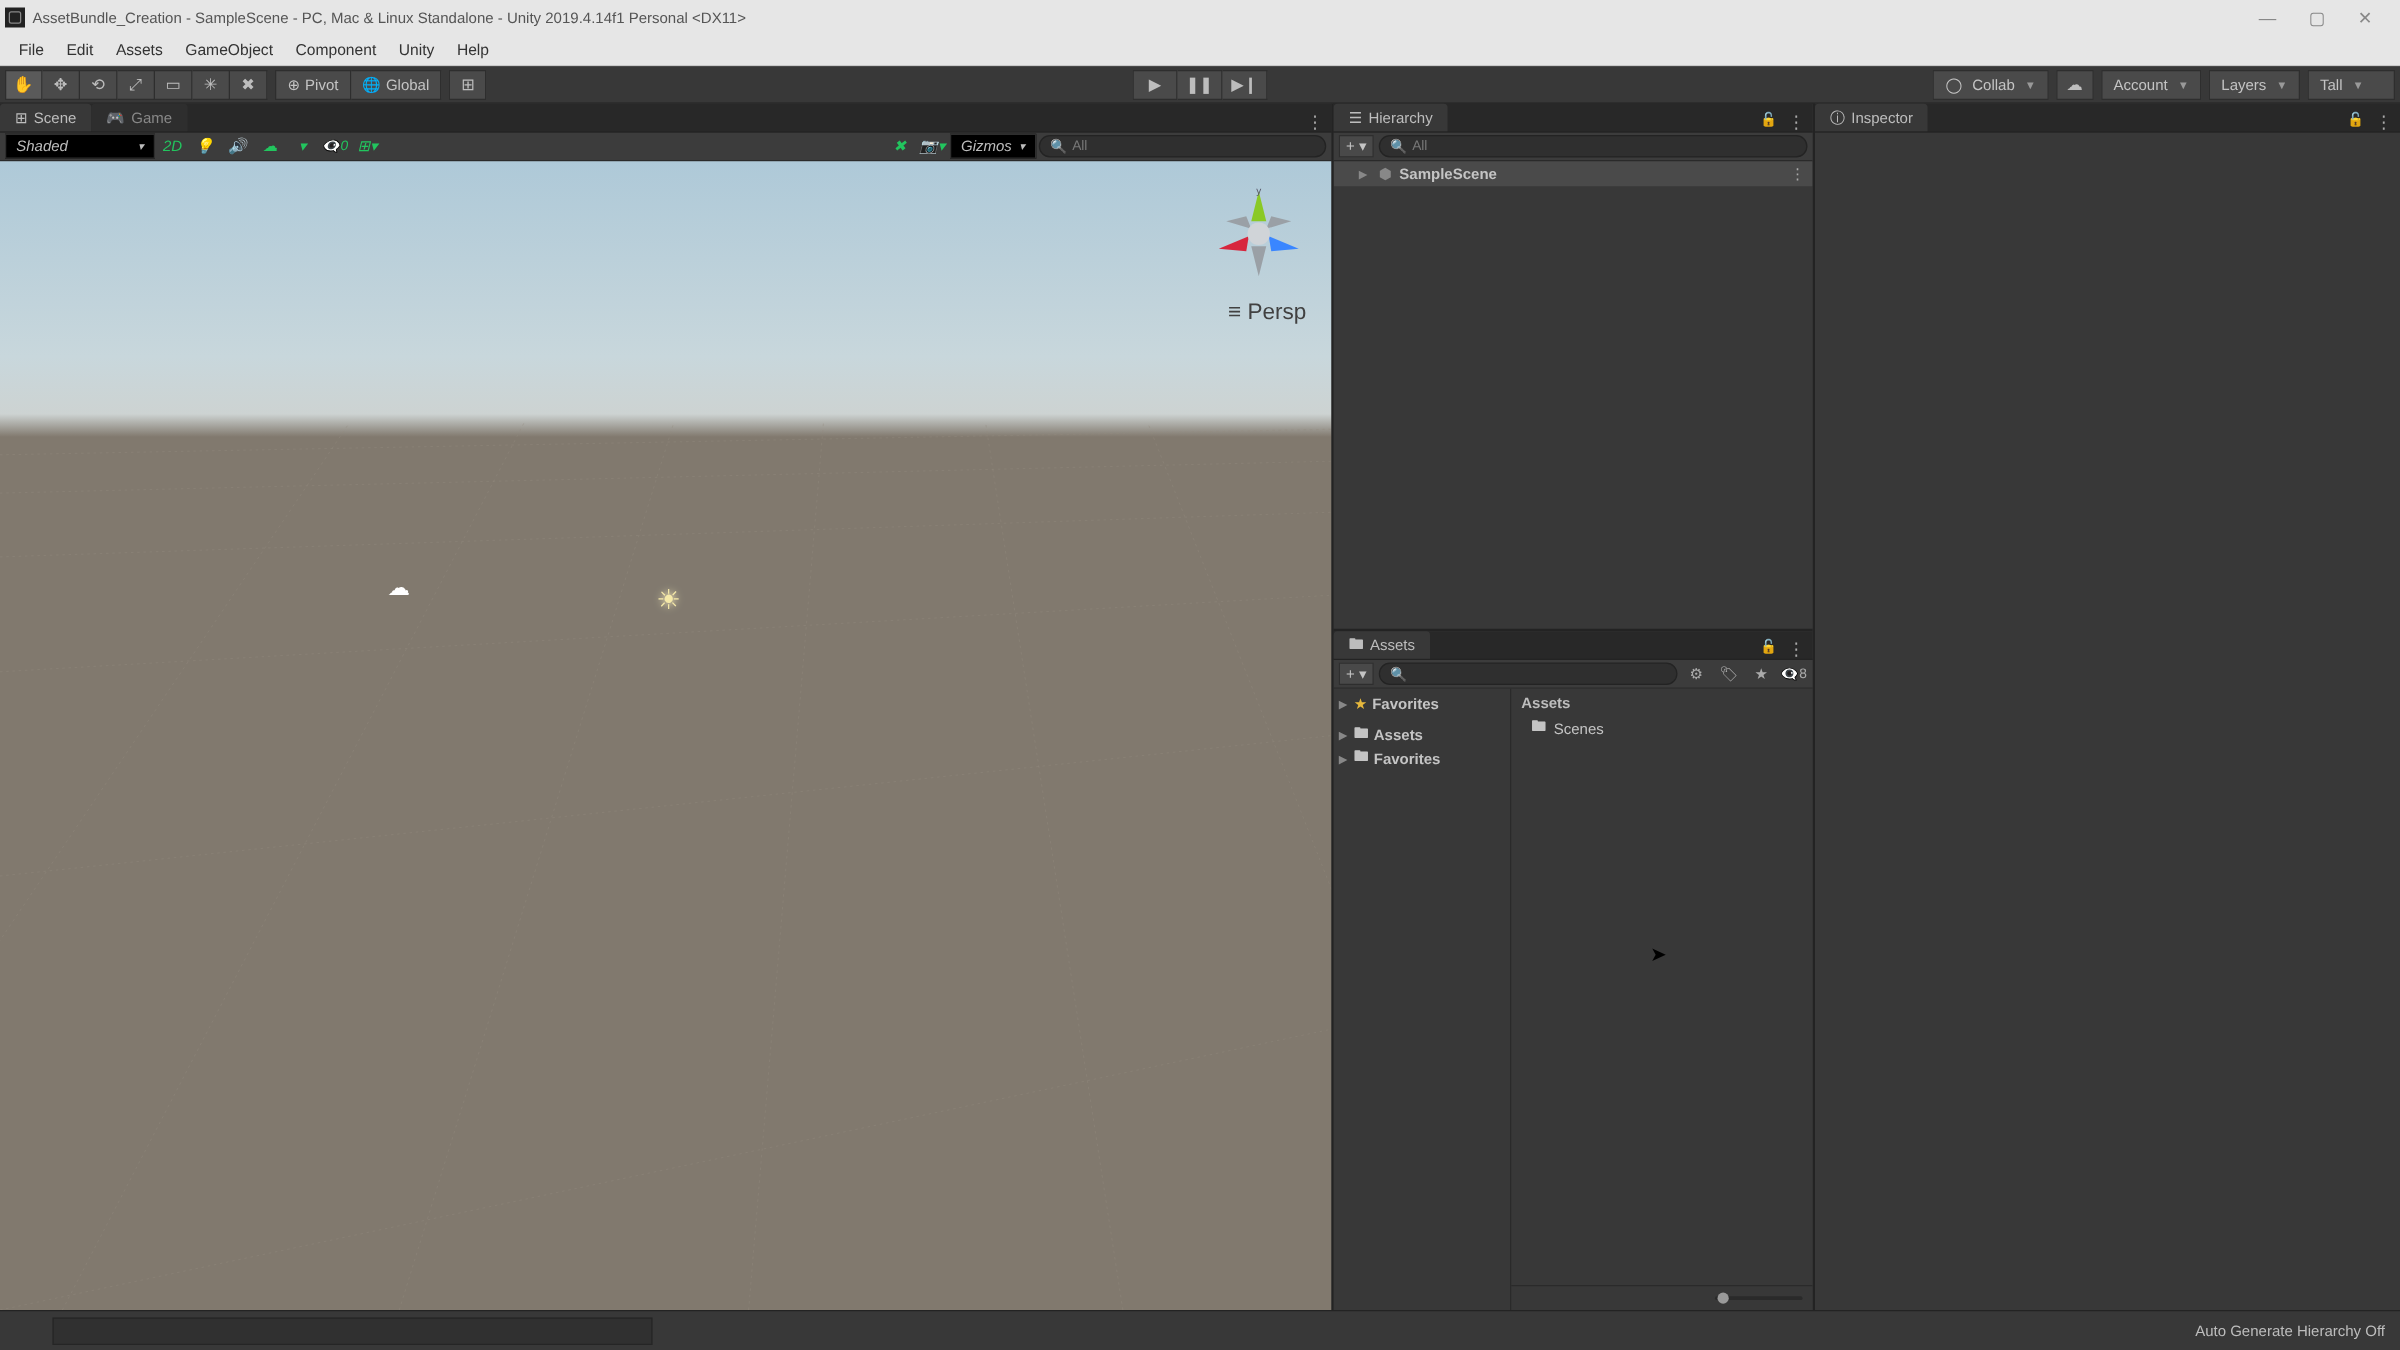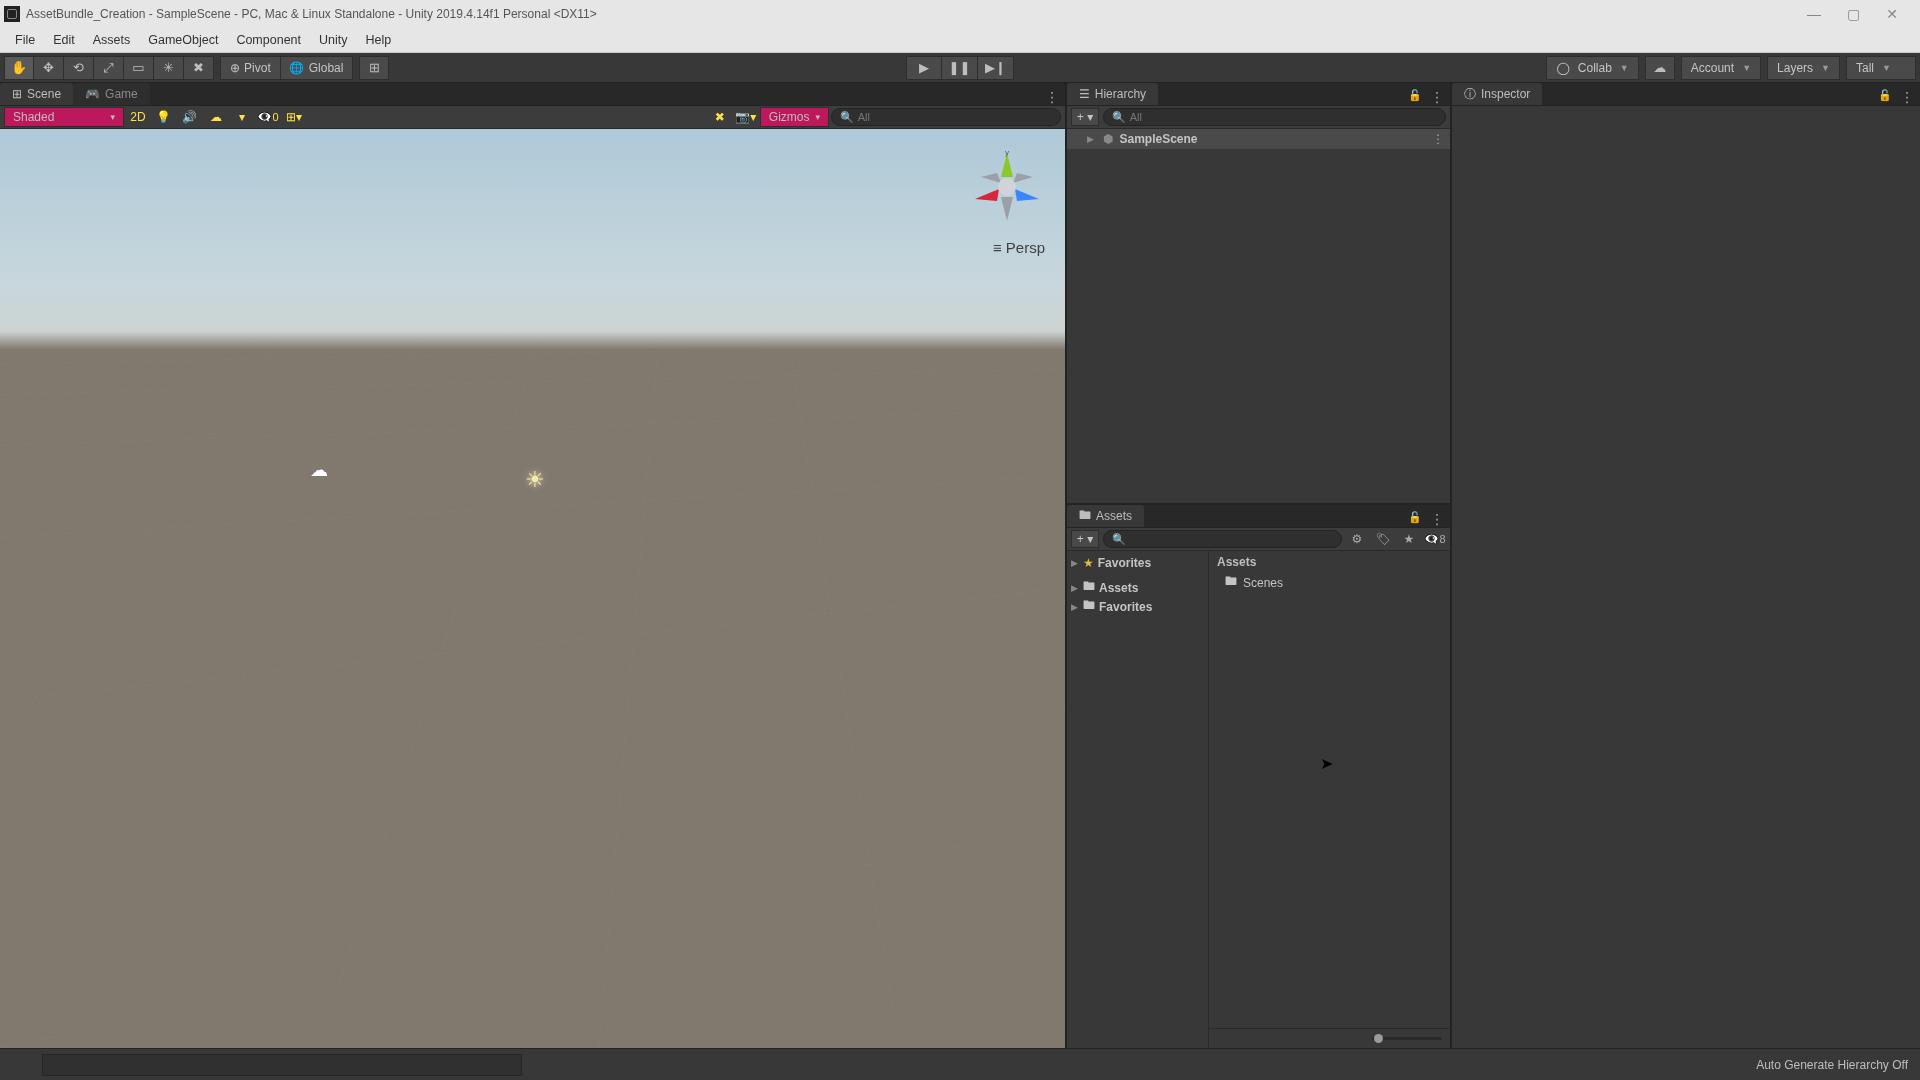--- a/index.html
+++ b/index.html
@@ -24,26 +24,26 @@
 .ddbtn .caret{font-size:9px;color:#999;}
 .workarea{position:absolute;top:83px;bottom:32px;left:0;right:0;display:flex;}
 .scenecol{flex:0 0 1067px;display:flex;flex-direction:column;background:#3c3c3c;border-right:2px solid #232323;}
 .hiercol{flex:0 0 385px;display:flex;flex-direction:column;border-right:2px solid #232323;}
 .inspcol{flex:1;display:flex;flex-direction:column;background:#383838;}
 .tabbar{height:23px;background:#282828;display:flex;align-items:flex-end;position:relative;border-bottom:1px solid #232323;}
 .tab{height:22px;padding:0 12px;display:flex;align-items:center;gap:5px;color:#bdbdbd;font-size:12px;background:#383838;border-top-left-radius:3px;border-top-right-radius:3px;}
 .tab.inactive{background:#2e2e2e;color:#888;}
 .tabbar .dots{margin-left:auto;color:#aaa;padding:0 6px;font-size:14px;display:flex;gap:8px;}
 .subtoolbar{height:23px;background:#3c3c3c;border-bottom:1px solid #2a2a2a;display:flex;align-items:center;padding:0 4px;color:#bdbdbd;font-size:12px;gap:2px;}
-.subtoolbar .dd{background:#be185d;border:0.5px solid #2e2e2e;padding:2px 8px;display:flex;align-items:center;gap:6px;}
-.subtoolbar .icn{width:24px;height:20px;display:flex;align-items:center;justify-content:center;color:#fde047;}
+.subtoolbar .dd{background:#000000;border:0.5px solid #2e2e2e;padding:2px 8px;display:flex;align-items:center;gap:6px;font-style:italic;}
+.subtoolbar .icn{width:24px;height:20px;display:flex;align-items:center;justify-content:center;color:#22c55e;font-style:italic;}
 .sceneview{flex:1;position:relative;background:linear-gradient(to bottom,#aec9d8 0%,#c8d7dc 17%,#cdd3d2 22%,#81796e 24%,#81796e 100%);overflow:hidden;}
 .grid{position:absolute;inset:0;pointer-events:none;}
 .gizmo{position:absolute;top:18px;right:18px;width:80px;height:80px;}
-.persp{position:absolute;top:110px;right:20px;color:#414141;font-size:15px;}
+.persp{position:absolute;top:110px;right:20px;color:#414141;font-size:18px;}
 .sunicon{position:absolute;left:525px;top:338px;color:#f5e9a8;font-size:22px;text-shadow:0 0 6px #fff4c2;}
 .cloudicon{position:absolute;left:310px;top:330px;color:#fff;font-size:18px;}
 .searchrow{height:23px;background:#3c3c3c;border-bottom:1px solid #2a2a2a;display:flex;align-items:center;padding:0 4px;gap:4px;}
 .searchrow .plus{width:28px;height:18px;background:#494949;border:0.5px solid #2e2e2e;color:#c4c4c4;font-size:12px;display:flex;align-items:center;justify-content:center;}
 .searchbox{flex:1;height:18px;background:#2f2f2f;border:0.5px solid #232323;border-radius:9px;color:#777;font-size:11px;padding:0 8px;display:flex;align-items:center;gap:4px;}
 .hiercontent{flex:1;background:#383838;overflow:hidden;}
 .hrow{height:20px;display:flex;align-items:center;padding-left:20px;color:#c4c4c4;font-size:12px;gap:6px;}
 .hrow.sel{background:#4a4a4a;}
 .hrow .tri{color:#888;font-size:9px;width:10px;}
 .hrow .unityicon{color:#888;font-size:12px;}

